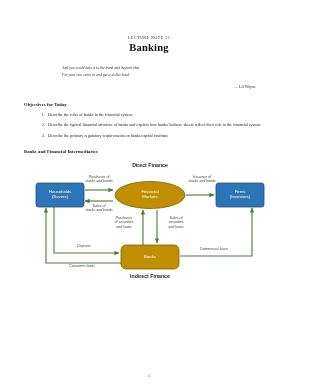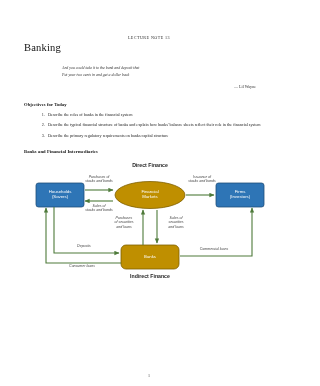--- a/index.html
+++ b/index.html
@@ -27,23 +27,23 @@
   .lecture-label {
     text-align: center;
     font-size: 4.1px;
     letter-spacing: 0.45px;
     font-variant: small-caps;
     text-transform: uppercase;
     color: #2a2a2a;
     margin: 5px 0 0 0;
   }
   .doc-title {
-    text-align: left;
+    text-align: center;
     font-size: 10.5px;
-    font-weight: normal;
+    font-weight: bold;
     margin: 2px 0 0 0;
     letter-spacing: 0.2px;
     color: #111;
   }
 
   
   .epigraph {
     margin: 12px 0 0 38px;
     font-style: italic;
     font-size: 3.9px;

